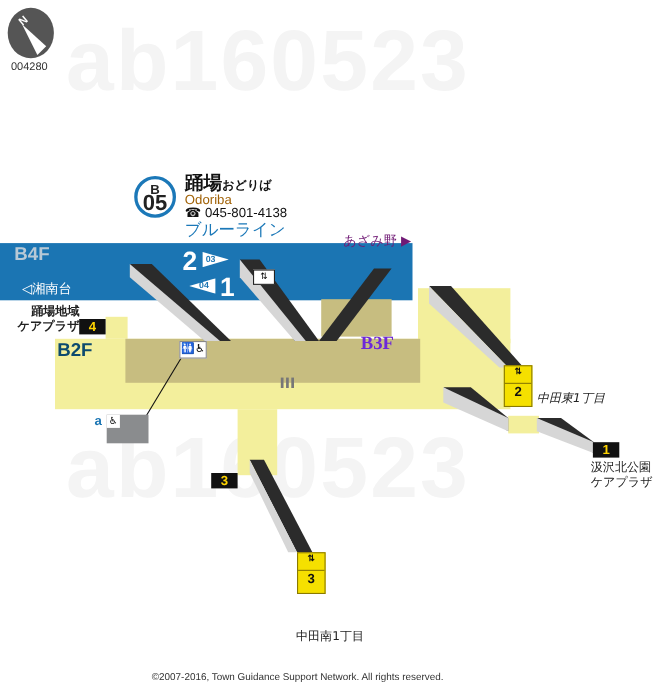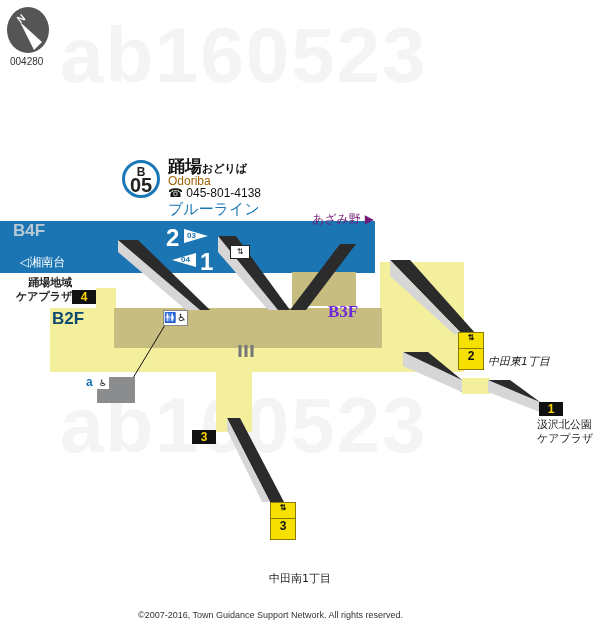--- a/index.html
+++ b/index.html
@@ -99,21 +99,21 @@
   <polygon points="488,380 488,392 540,412 540,402" fill="#d6d6d6"></polygon>
   <polygon points="227,418 240,418 284,502 270,502" fill="#2b2b2b"></polygon>
   <polygon points="227,418 227,430 262,502 270,502" fill="#d6d6d6"></polygon>
   <line x1="165" y1="325" x2="133" y2="378" stroke="#111" stroke-width="1"></line>
 </svg>
 
 <div class="abs" style="left:230px;top:245px;width:18px;height:12px;background:#fff;border:1px solid #222;font-size:8px;text-align:center;line-height:12px;">⇅</div>
 
 <div class="abs wc">🚻♿</div>
 
-<div class="abs" style="left:237px;top:342px;font-size:16px;font-weight:bold;color:#777;">III</div>
+<div class="abs" style="left:254px;top:342px;font-size:13px;font-weight:bold;color:#777;">III</div>
 
 <div class="abs" style="left:97px;top:377px;width:38px;height:26px;background:#8a8c8e;"></div>
 <div class="abs" style="left:97px;top:377px;width:12px;height:12px;background:#fff;font-size:9px;text-align:center;line-height:12px;">♿</div>
 <div class="abs" style="left:86px;top:375px;font-size:12px;font-weight:bold;color:#1b75b3;font-family:'Liberation Sans',sans-serif;">a</div>
 
 <div class="abs label" style="left:16px;top:276px;text-align:right;font-weight:bold;">
   <div>踊場地域</div>
   <div>ケアプラザ</div>
 </div>
 <div class="abs exitbox" style="left:72px;top:290px;width:24px;">4</div>

